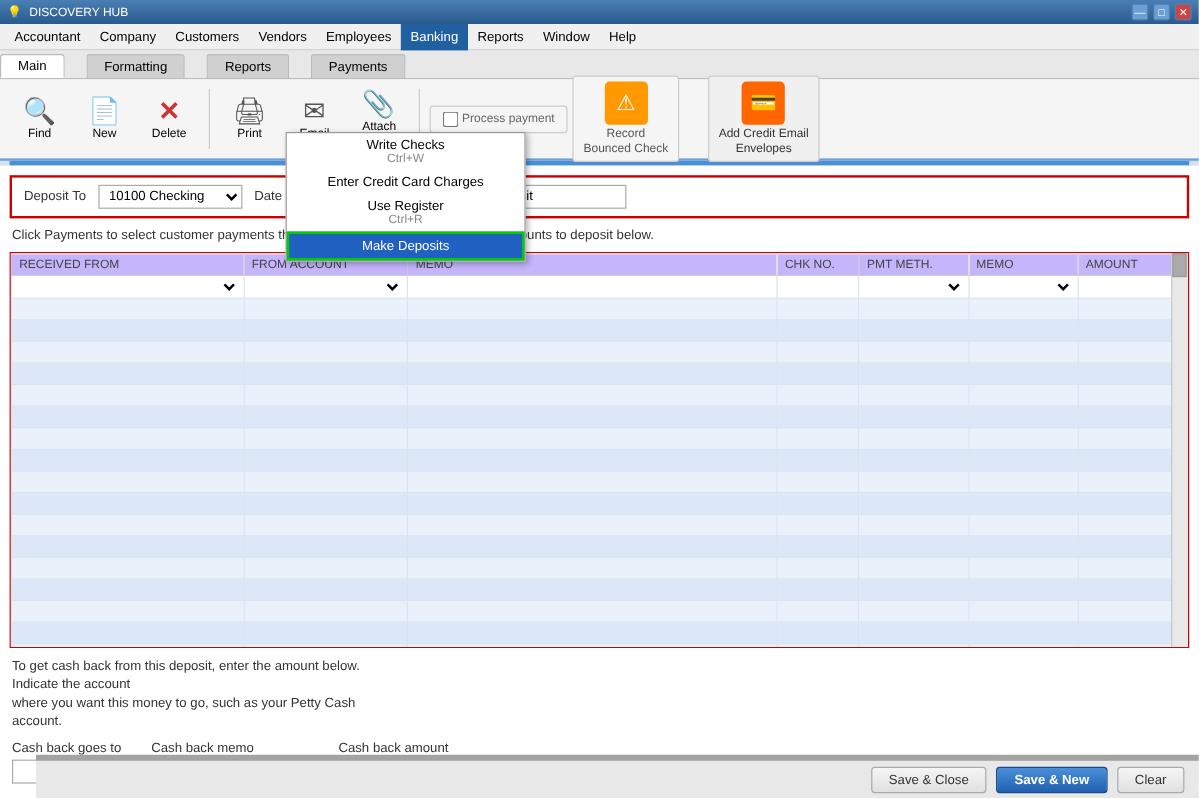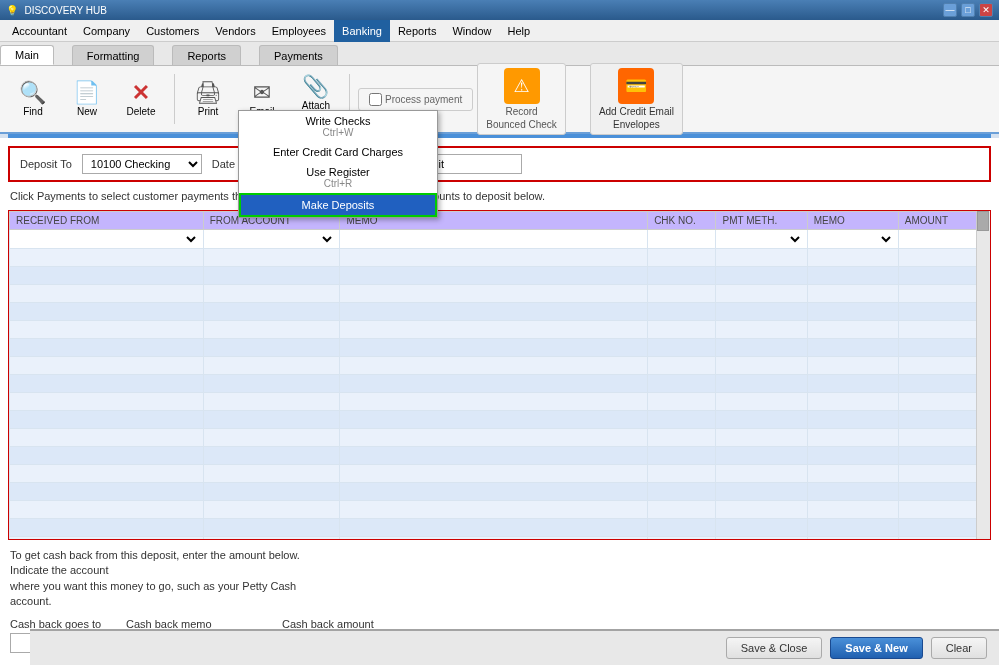--- a/index.html
+++ b/index.html
@@ -310,21 +310,21 @@
     .cash-amount-input { width: 100px; }
 
     
     .footer-buttons {
       position: absolute;
       bottom: 0;
       right: 0;
       left: 2px;
       height: 36px;
       background: #e8e8e8;
-      border-top: 2px solid #a3a3a3;
+      border-top: 5px solid #a3a3a3;
       display: flex;
       align-items: center;
       justify-content: flex-end;
       padding: 0 12px;
       gap: 8px;
       margin-left: 28px;
     }
     .btn-save-close {
       padding: 4px 14px;
       background: linear-gradient(to bottom, #f5f5f5, #e0e0e0);

